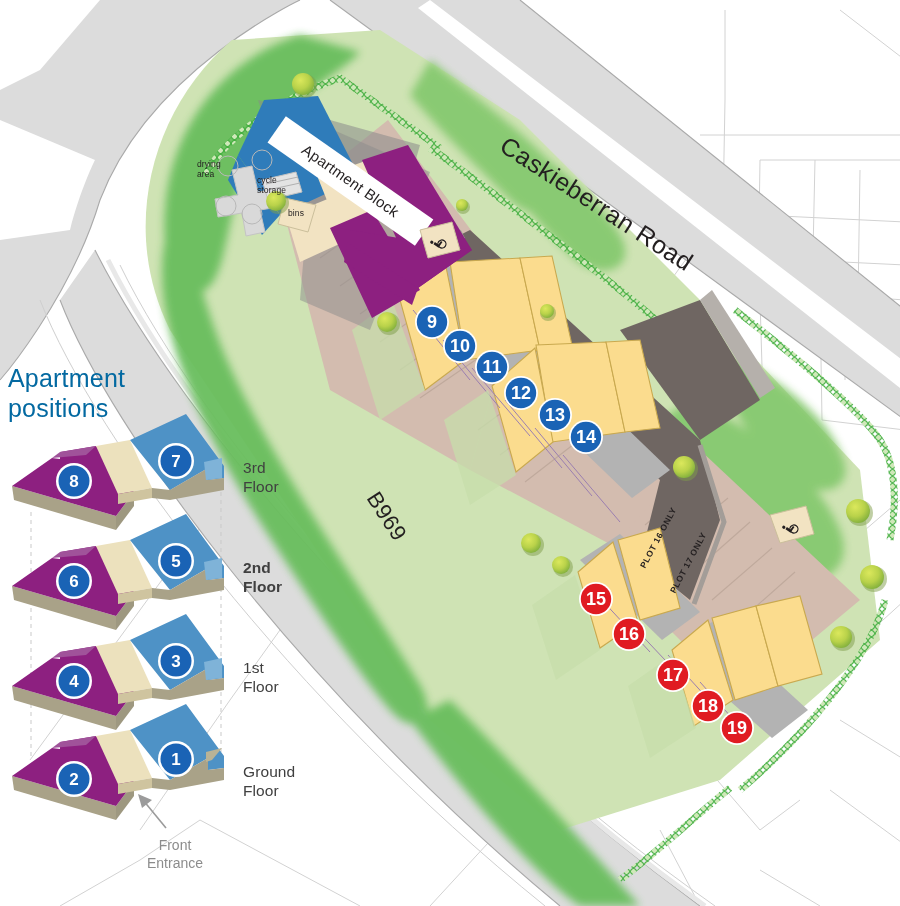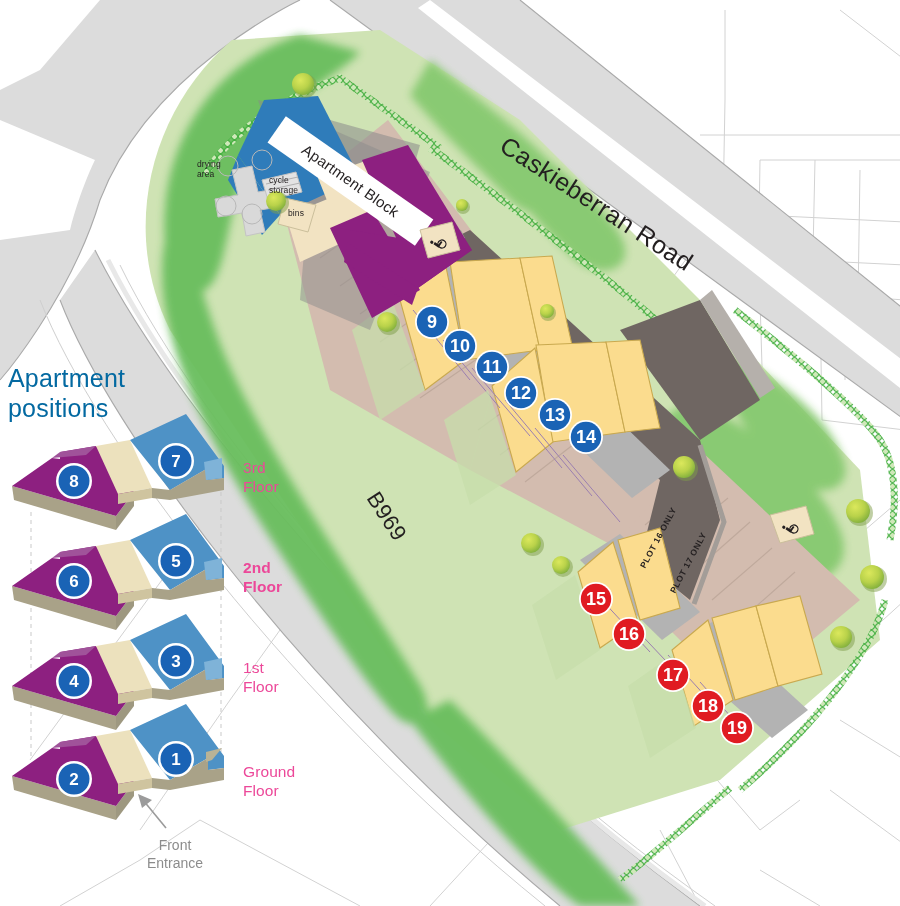--- a/index.html
+++ b/index.html
@@ -6,21 +6,21 @@
   html,body{margin:0;padding:0;background:#ffffff;}
   body{width:900px;height:906px;overflow:hidden;
        font-family:"Liberation Sans","DejaVu Sans",sans-serif;}
   #stage{position:relative;width:900px;height:906px;background:#fff;}
   svg.layer{position:absolute;left:0;top:0;width:900px;height:906px;}
 
   
   #keyTitle{position:absolute;left:8px;top:363px;width:200px;
             font-size:25px;line-height:30px;color:#0369a1;letter-spacing:.2px;}
   .floorLabel{position:absolute;font-size:15.5px;line-height:19px;
-              color:#ec4899;letter-spacing:.1px;}
+              color:#404040;letter-spacing:.1px;}
   #frontEntranceLabel{position:absolute;font-size:14px;line-height:18px;
               color:#8c8c8c;text-align:center;}
 
   
   .maplabel{position:absolute;color:#231f20;font-size:8.5px;line-height:10px;
             letter-spacing:.1px;}
   .plotonly{position:absolute;color:#231f20;font-size:8.6px;
             font-weight:bold;letter-spacing:.6px;white-space:nowrap;}
   .marker-num{font-size:18px;font-weight:bold;fill:#ffffff;
               font-family:"Liberation Sans","DejaVu Sans",sans-serif;
@@ -403,21 +403,21 @@
         <circle cx="737" cy="728" r="17" fill="#ffffff"></circle>
             <circle cx="737" cy="728" r="15.2" fill="#e01b22"></circle>
         <text class="marker-num" x="737" y="728">19</text>
           </g>
     </g>
 
     </g>
   </svg>
 
   <div class="maplabel" style="left:197px;top:159px;"><span>drying<br>area</span></div>
-  <div class="maplabel" style="left:257px;top:175px;padding-left:12px;"><span>cycle<br>storage</span></div>
+  <div class="maplabel" style="left:257px;top:175px;"><span>cycle<br>storage</span></div>
   <div class="maplabel" style="left:288px;top:208px;"><span>bins</span></div>
 
   <div class="plotonly" style="left:638px;top:565px;transform:rotate(-62deg);transform-origin:left top;"><span>PLOT 16 ONLY</span></div>
   <div class="plotonly" style="left:668px;top:590px;transform:rotate(-62deg);transform-origin:left top;"><span>PLOT 17 ONLY</span></div>
 
   <div id="keyTitle"><span>Apartment positions</span></div>
 
   <svg class="layer" viewBox="0 0 900 906" style="pointer-events:none;">
     <defs>
       <g id="aptUnit">

